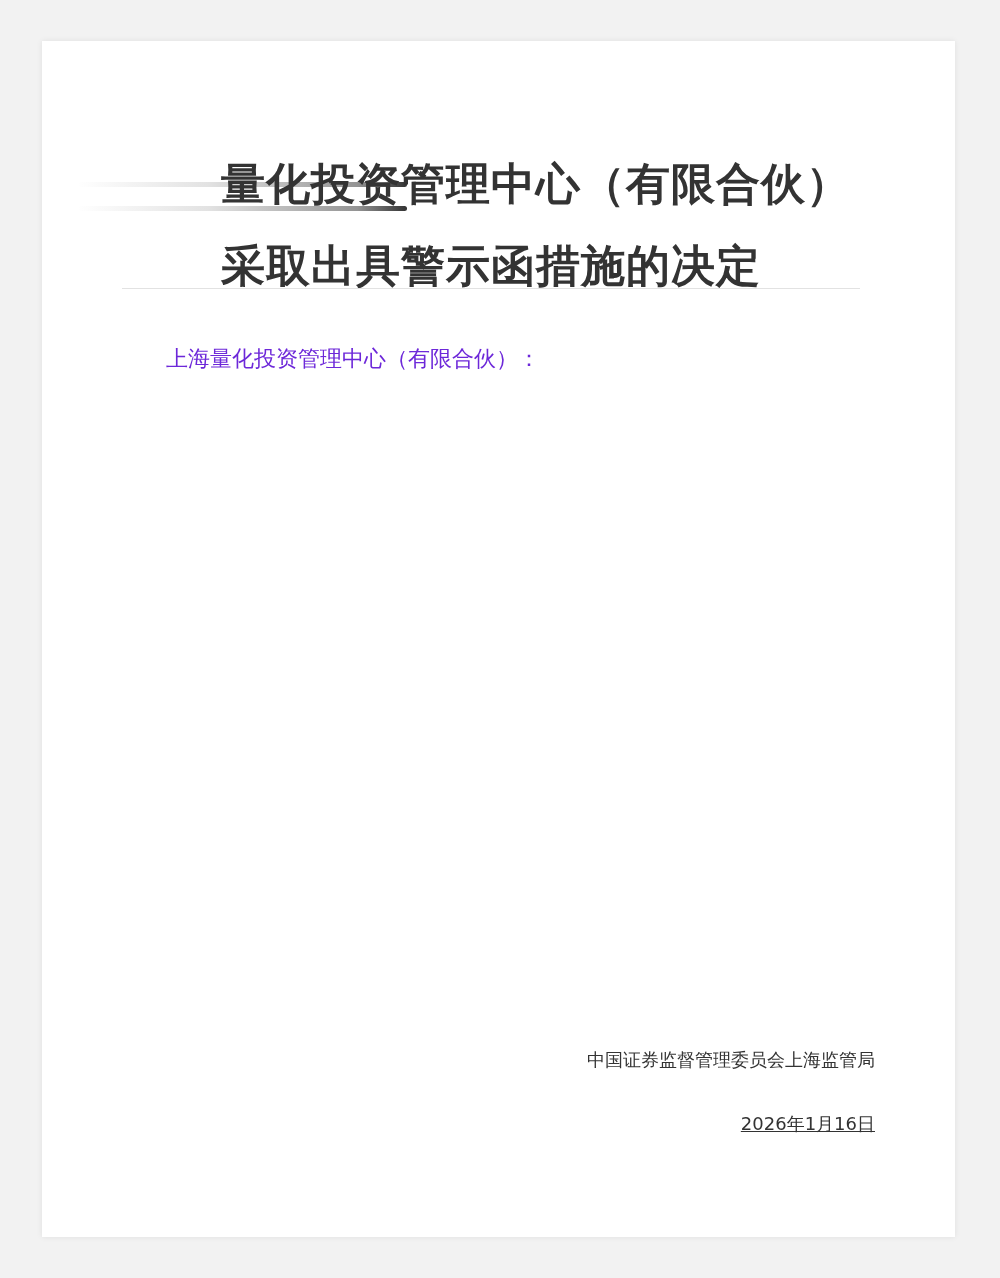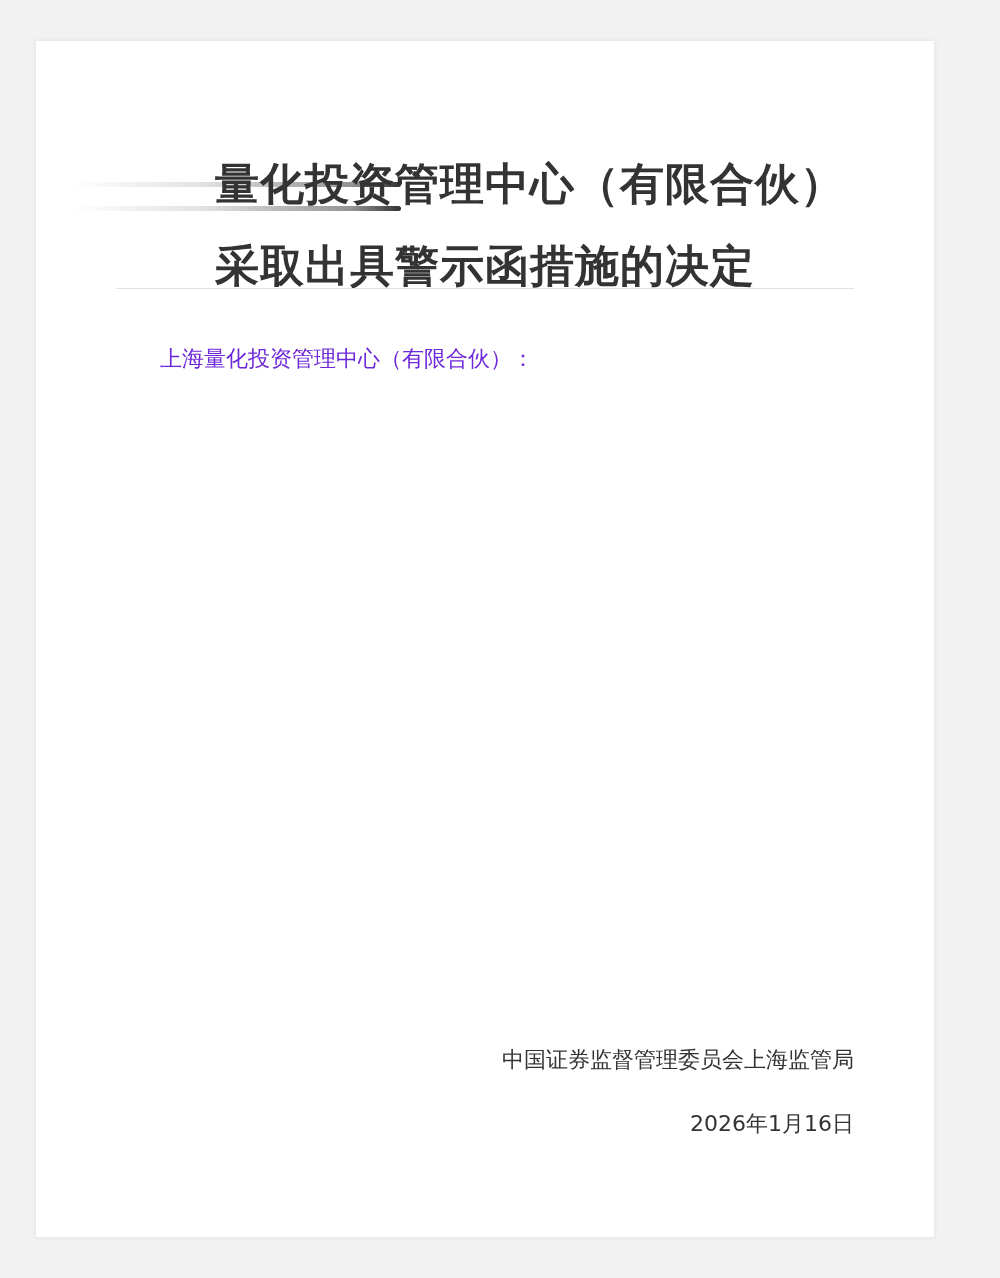--- a/index.html
+++ b/index.html
@@ -10,26 +10,27 @@
       width: 1000px;
       height: 1278px;
       background: #f2f2f2;
       font-family: "DejaVu Sans", "Liberation Sans", sans-serif;
       color: #333333;
       position: relative;
       overflow: hidden;
     }
     .card {
       position: absolute;
-      left: 36px;
+      left: 42px;
       top: 41px;
       width: 898px;
       height: 1196px;
       background: #ffffff;
       box-shadow: 0 0 6px rgba(0,0,0,0.08);
+      padding-left: 15px;
     }
     .title-wrap {
       position: absolute;
       left: 80px;
       top: 102px;
       width: 738px;
     }
     .title {
       margin: 0;
       font-size: 44px;
@@ -73,26 +74,27 @@
       text-align: justify;
     }
     .body p.indent {
       text-indent: 2em;
     }
     .sign {
       position: absolute;
       right: 80px;
       top: 997px;
       text-align: right;
-      font-size: 22px;
+      font-size: 18px;
       line-height: 43px;
       color: #333333;
     }
     .sign .date {
       margin-top: 21px;
+      text-decoration: underline;
     }
   </style>
 </head>
 <body>
 
 <div class="card">
   <div class="streak s1"></div>
   <div class="streak s2"></div>
 
   <div class="title-wrap">

